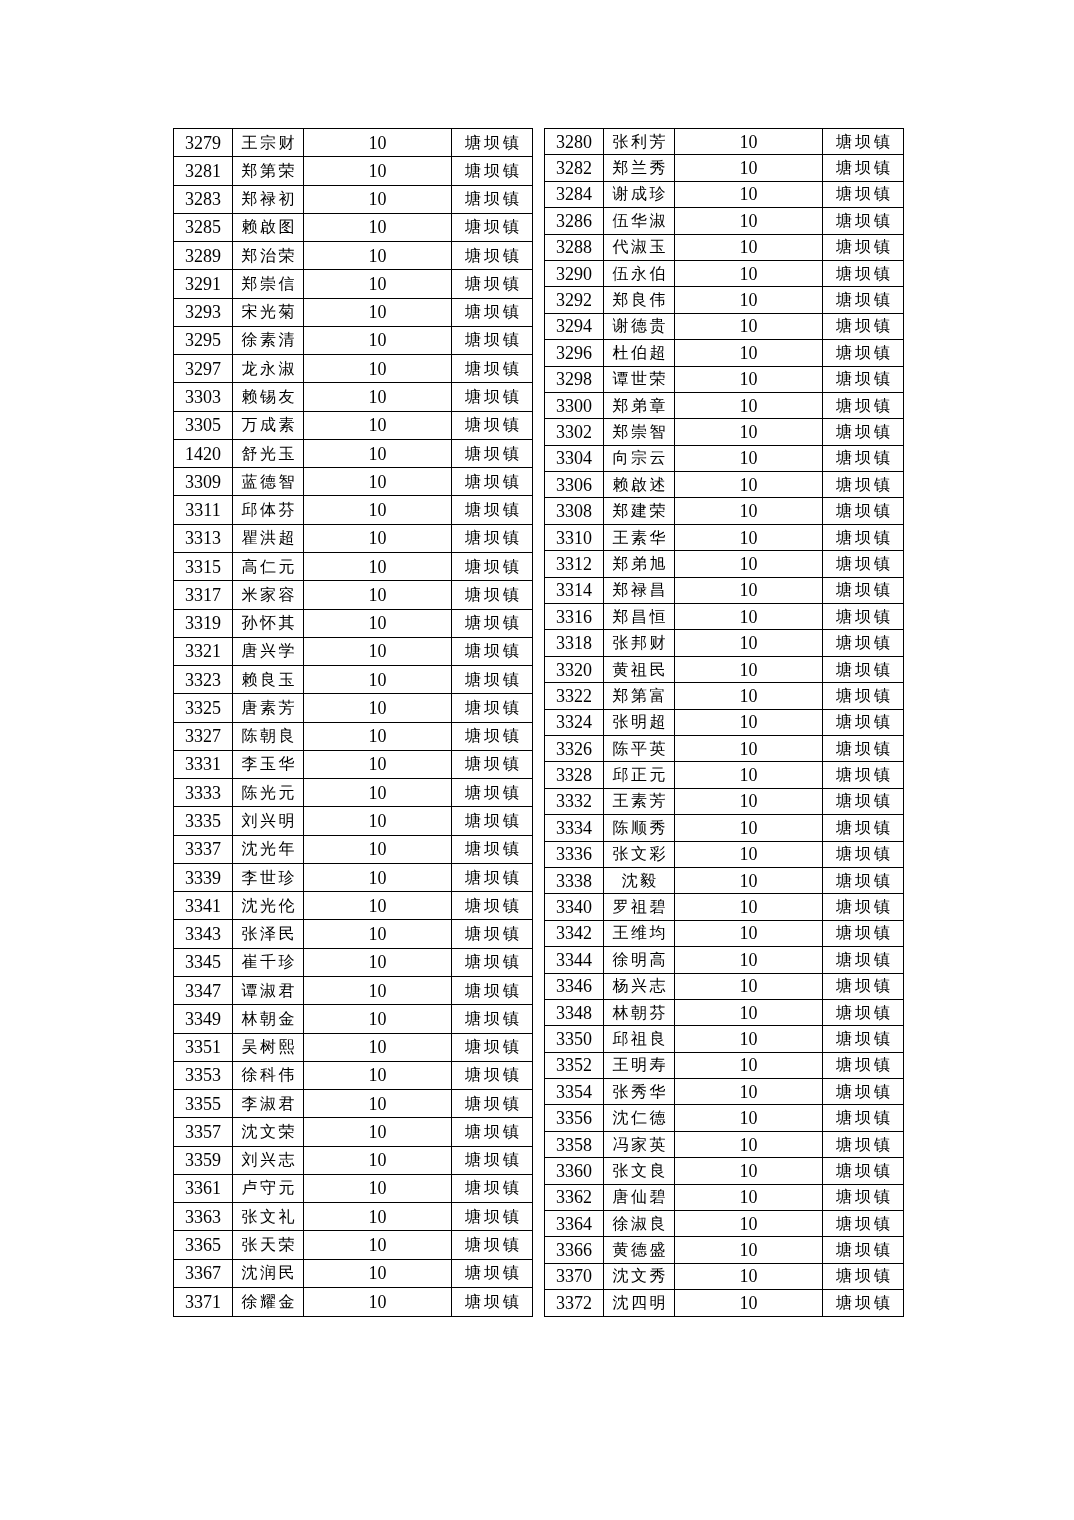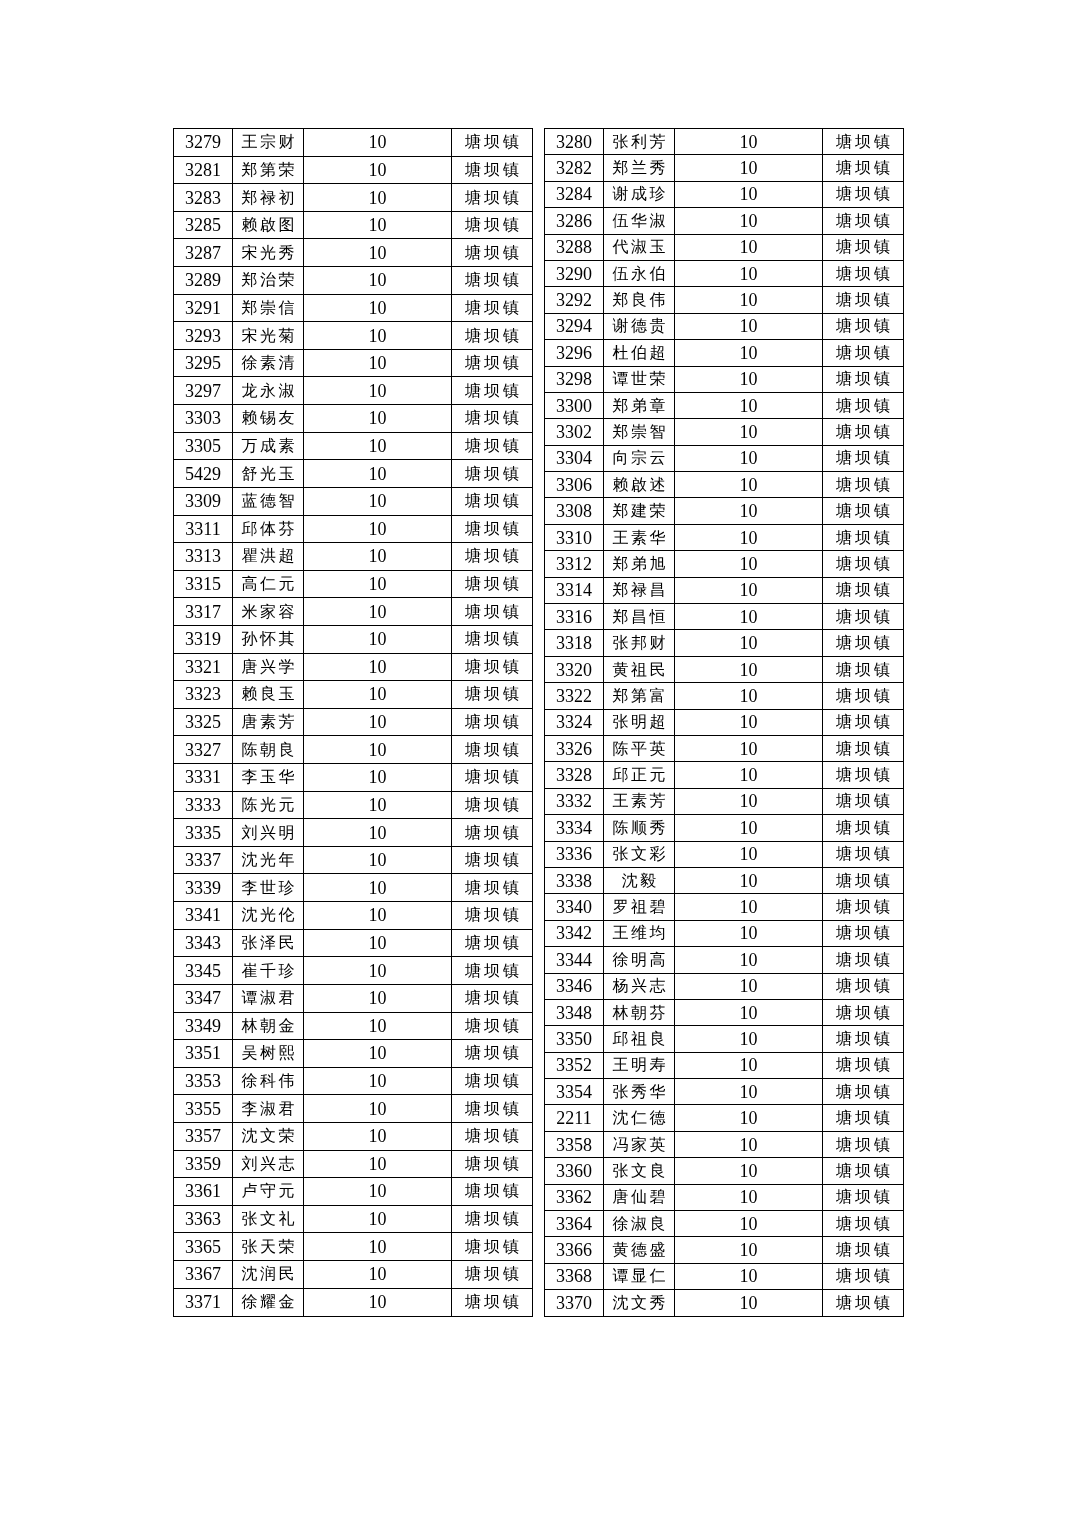--- a/index.html
+++ b/index.html
@@ -87,26 +87,20 @@
             <td class="c-value">10</td>
             <td class="c-town">塘坝镇</td>
           </tr>
           <tr>
             <td class="c-id">3285</td>
             <td class="c-name">赖啟图</td>
             <td class="c-value">10</td>
             <td class="c-town">塘坝镇</td>
           </tr>
           <tr>
-            <td class="c-id">3287</td>
-            <td class="c-name">宋光秀</td>
-            <td class="c-value">10</td>
-            <td class="c-town">塘坝镇</td>
-          </tr>
-          <tr>
             <td class="c-id">3289</td>
             <td class="c-name">郑治荣</td>
             <td class="c-value">10</td>
             <td class="c-town">塘坝镇</td>
           </tr>
           <tr>
             <td class="c-id">3291</td>
             <td class="c-name">郑崇信</td>
             <td class="c-value">10</td>
             <td class="c-town">塘坝镇</td>
@@ -135,21 +129,21 @@
             <td class="c-value">10</td>
             <td class="c-town">塘坝镇</td>
           </tr>
           <tr>
             <td class="c-id">3305</td>
             <td class="c-name">万成素</td>
             <td class="c-value">10</td>
             <td class="c-town">塘坝镇</td>
           </tr>
           <tr>
-            <td class="c-id">5429</td>
+            <td class="c-id">1420</td>
             <td class="c-name">舒光玉</td>
             <td class="c-value">10</td>
             <td class="c-town">塘坝镇</td>
           </tr>
           <tr>
             <td class="c-id">3309</td>
             <td class="c-name">蓝德智</td>
             <td class="c-value">10</td>
             <td class="c-town">塘坝镇</td>
           </tr>
@@ -547,21 +541,21 @@
             <td class="c-value">10</td>
             <td class="c-town">塘坝镇</td>
           </tr>
           <tr>
             <td class="c-id">3354</td>
             <td class="c-name">张秀华</td>
             <td class="c-value">10</td>
             <td class="c-town">塘坝镇</td>
           </tr>
           <tr>
-            <td class="c-id">2211</td>
+            <td class="c-id">3356</td>
             <td class="c-name">沈仁德</td>
             <td class="c-value">10</td>
             <td class="c-town">塘坝镇</td>
           </tr>
           <tr>
             <td class="c-id">3358</td>
             <td class="c-name">冯家英</td>
             <td class="c-value">10</td>
             <td class="c-town">塘坝镇</td>
           </tr>
@@ -583,27 +577,27 @@
             <td class="c-value">10</td>
             <td class="c-town">塘坝镇</td>
           </tr>
           <tr>
             <td class="c-id">3366</td>
             <td class="c-name">黄德盛</td>
             <td class="c-value">10</td>
             <td class="c-town">塘坝镇</td>
           </tr>
           <tr>
-            <td class="c-id">3368</td>
-            <td class="c-name">谭显仁</td>
-            <td class="c-value">10</td>
-            <td class="c-town">塘坝镇</td>
-          </tr>
-          <tr>
             <td class="c-id">3370</td>
             <td class="c-name">沈文秀</td>
+            <td class="c-value">10</td>
+            <td class="c-town">塘坝镇</td>
+          </tr>
+          <tr>
+            <td class="c-id">3372</td>
+            <td class="c-name">沈四明</td>
             <td class="c-value">10</td>
             <td class="c-town">塘坝镇</td>
           </tr>
         </tbody>
     </table>
   </div>
 </div>
 
 </body></html>

